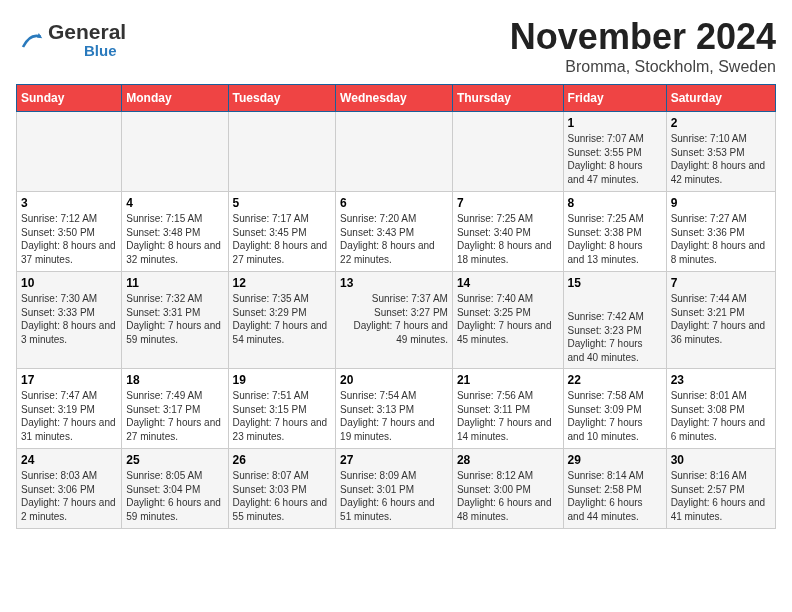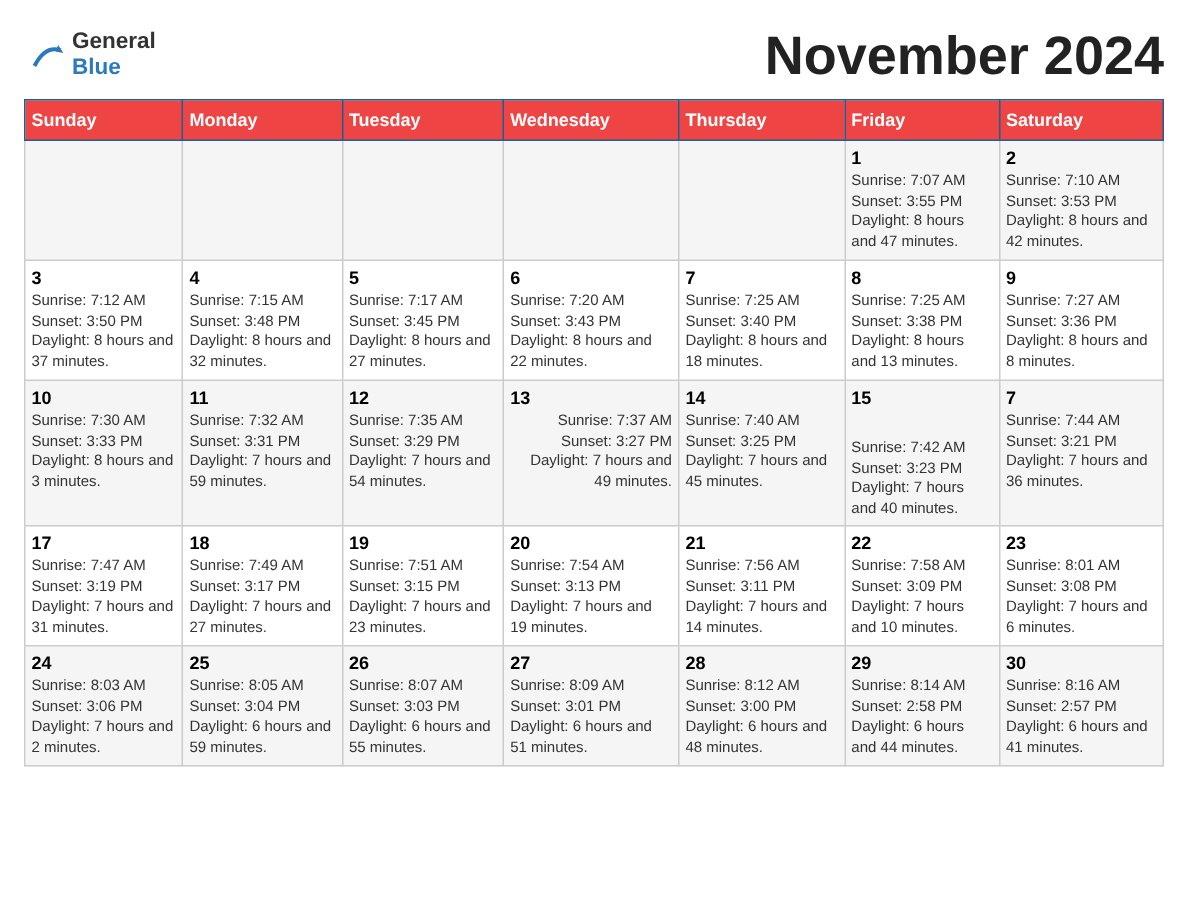--- a/index.html
+++ b/index.html
@@ -84,26 +84,27 @@
 </head>
 <body>
 
 <div class="header-area">
   <div class="logo">
     <svg class="logo-icon" viewBox="0 0 32 32">
       <path d="M8 24 Q16 8 28 12" stroke="#2a7abd" stroke-width="3" fill="none"></path>
       <polygon points="26,8 30,14 24,13" fill="#2a7abd"></polygon>
     </svg>
     <div>
-      <div style="font-size:15px;font-weight:bold;color:#333;line-height:1.1;">General</div>
-      <div style="font-size:15px;font-weight:bold;color:#2a7abd;line-height:1.1;">Blue</div>
+      <div style="font-size:21px;font-weight:bold;color:#333;line-height:1.1;">General</div>
+      <div style="font-size:15px;font-weight:bold;color:#2a7abd;line-height:1.1;margin-left:36px;">Blue</div>
     </div>
   </div>
   <div class="title-block">
     <div class="main-title">November 2024</div>
+    <div class="subtitle">Bromma, Stockholm, Sweden</div>
   </div>
 </div>
 
 <table>
   <thead>
     <tr>
     <th>Sunday</th>
         <th>Monday</th>
         <th>Tuesday</th>
         <th>Wednesday</th>

